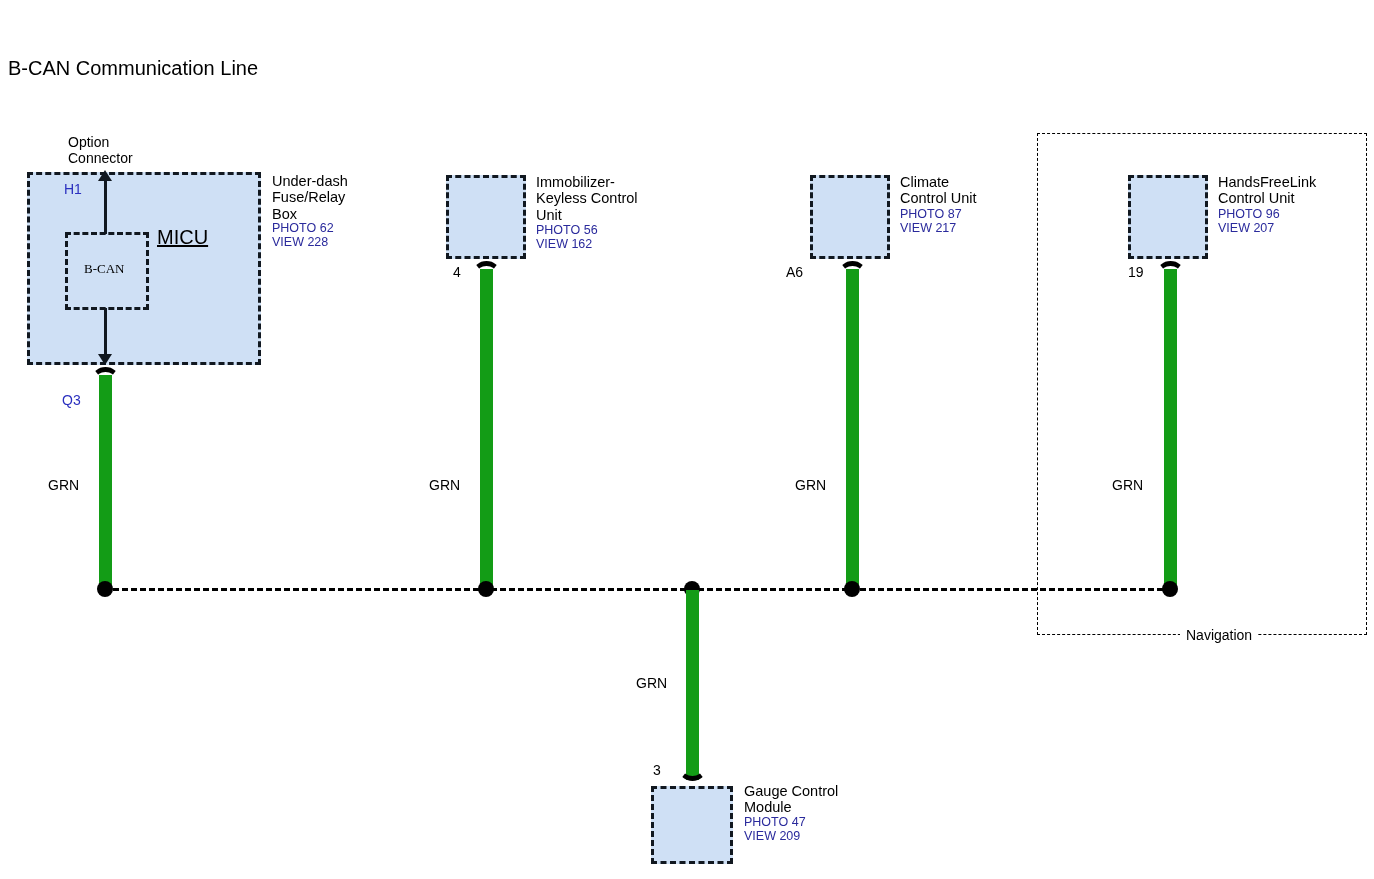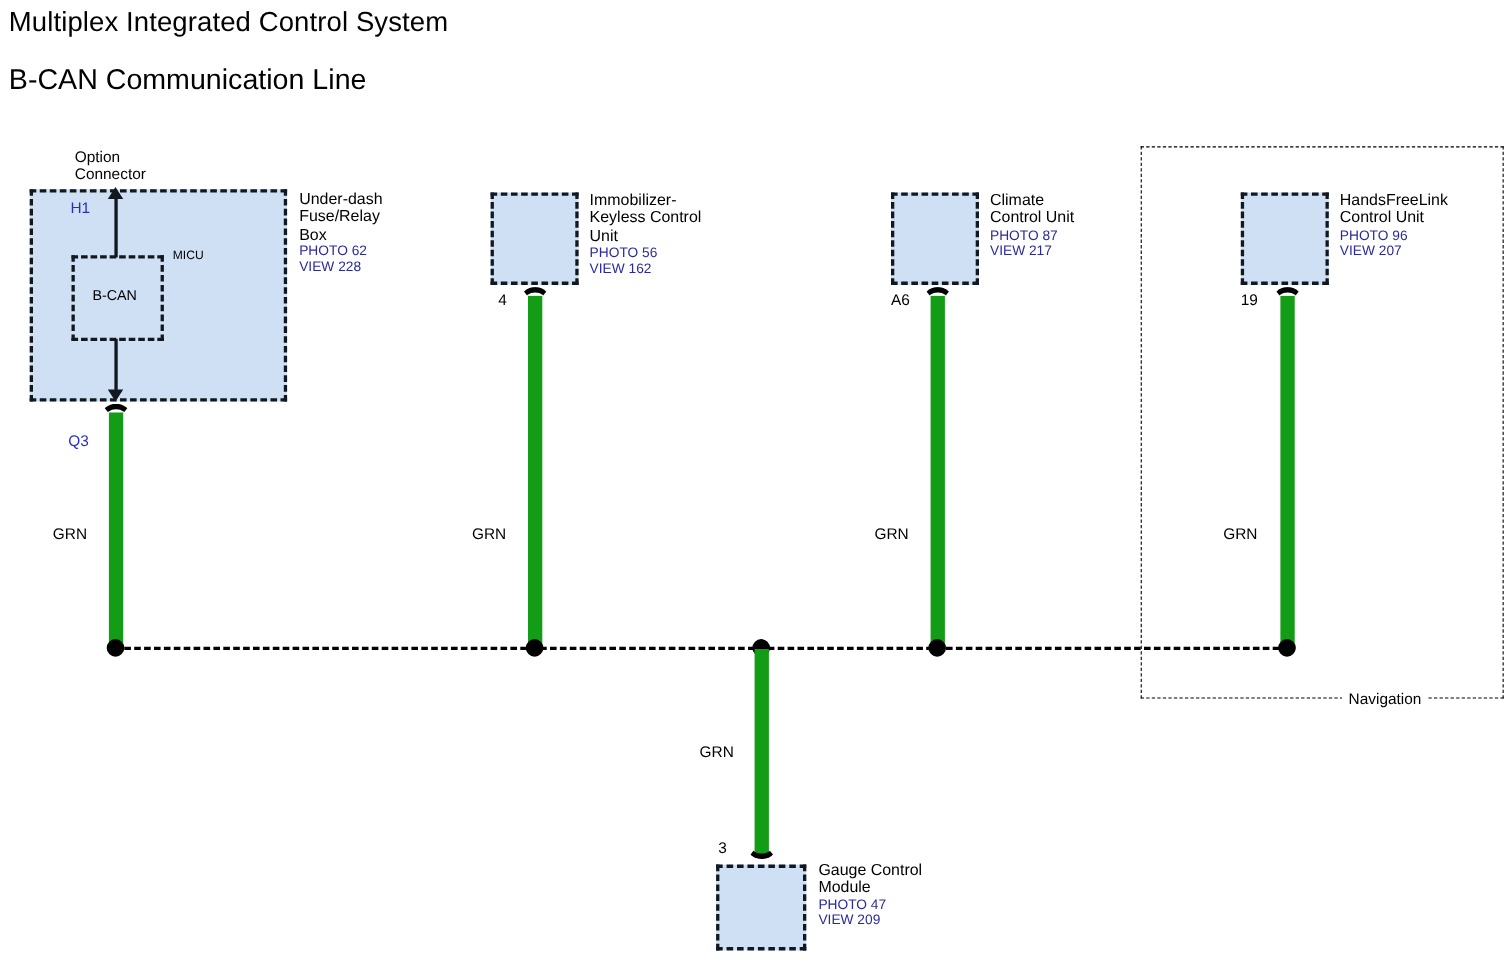--- a/index.html
+++ b/index.html
@@ -27,21 +27,21 @@
     top: 6px;
     font-size: 25px;
     letter-spacing: 0.1px;
     color: #000;
     white-space: nowrap;
   }
   .title-sub {
     position: absolute;
     left: 8px;
     top: 57px;
-    font-size: 26px;
+    font-size: 20px;
     color: #000;
     white-space: nowrap;
   }
 
   
   .module {
     position: absolute;
     background: #cfe0f5;
     border: 3px dashed #111820;
     box-sizing: border-box;
@@ -94,23 +94,24 @@
     white-space: nowrap;
   }
   .wire-name {
     position: absolute;
     font-size: 14px;
     color: #000;
     white-space: nowrap;
   }
   .micu-name {
     position: absolute;
-    font-size: 11px;
-    color: #000;
-    white-space: nowrap;
+    font-size: 20px;
+    color: #000;
+    white-space: nowrap;
+    text-decoration: underline;
   }
   .bcan-name {
     position: absolute;
     font-size: 13px;
     color: #000;
     white-space: nowrap;
   }
 
   
   .wire {
@@ -154,21 +155,20 @@
     box-sizing: border-box;
     background: transparent;
   }
   .nav-label {
     position: absolute;
     font-size: 14px;
     color: #000;
     background: #ffffff;
     padding: 0 6px;
     white-space: nowrap;
-    margin-left: 40px;
   }
 
   
   .arrow-line {
     position: absolute;
     width: 2.6px;
     background: #111820;
   }
   .arrow-head-up {
     position: absolute;
@@ -185,37 +185,36 @@
     border-left: 7px solid transparent;
     border-right: 7px solid transparent;
     border-top: 11px solid #111820;
   }
 </style>
 </head>
 <body>
 
 <div id="canvas">
 
-  <div class="title-main">Multiplex Integrated Control System</div>
   <div class="title-sub">B-CAN Communication Line</div>
 
   <div class="nav-box" style="left:1037px; top:133px; width:330px; height:502px;"></div>
   <div class="nav-label" style="left:1180px; top:627px;">Navigation</div>
 
   <div class="note" style="left:68px; top:135px;">Option
 Connector</div>
 
   <div class="module big" style="left:27px; top:172px; width:234px; height:193px;"></div>
 
   <div class="arrow-line" style="left:104px; top:178px; height:56px;"></div>
   <div class="arrow-head-up" style="left:98px; top:170px;"></div>
 
   <div class="inner-micu" style="left:65px; top:232px; width:84px; height:78px;"></div>
   <div class="micu-name" style="left:157px; top:226px;">MICU</div>
-  <div class="bcan-name" style="left:84px; top:261px;">B-CAN</div>
+  <div class="bcan-name" style="left:84px; top:261px;font-family:Liberation Serif, serif;">B-CAN</div>
 
   <div class="arrow-line" style="left:104px; top:308px; height:48px;"></div>
   <div class="arrow-head-down" style="left:98px; top:354px;"></div>
 
   <div class="note-blue" style="left:64px; top:182px;">H1</div>
 
   <div class="unit-label" style="left:272px; top:173px;">Under-dash
 Fuse/Relay
 Box</div>
   <div class="ref-label" style="left:272px; top:221px;"><span>PHOTO 62</span><br><span>VIEW 228</span></div>
@@ -232,21 +231,21 @@
   <div class="ref-label" style="left:536px; top:223px;"><span>PHOTO 56</span><br><span>VIEW 162</span></div>
   <div class="pin" style="left:453px; top:264px;">4</div>
   <div class="cap" style="left:473px; top:261px;"></div>
   <div class="wire" style="left:480px; top:269px; height:319px;"></div>
   <div class="wire-name" style="left:429px; top:477px;">GRN</div>
 
   <div class="module" style="left:810px; top:175px; width:80px; height:84px;"></div>
   <div class="unit-label" style="left:900px; top:174px;">Climate
 Control Unit</div>
   <div class="ref-label" style="left:900px; top:207px;"><span>PHOTO 87</span><br><span>VIEW 217</span></div>
-  <div class="pin" style="left:810px; top:264px;">A6</div>
+  <div class="pin" style="left:786px; top:264px;">A6</div>
   <div class="cap" style="left:839px; top:261px;"></div>
   <div class="wire" style="left:846px; top:269px; height:319px;"></div>
   <div class="wire-name" style="left:795px; top:477px;">GRN</div>
 
   <div class="module" style="left:1128px; top:175px; width:80px; height:84px;"></div>
   <div class="unit-label" style="left:1218px; top:174px;">HandsFreeLink
 Control Unit</div>
   <div class="ref-label" style="left:1218px; top:207px;"><span>PHOTO 96</span><br><span>VIEW 207</span></div>
   <div class="pin" style="left:1128px; top:264px;">19</div>
   <div class="cap" style="left:1157px; top:261px;"></div>

